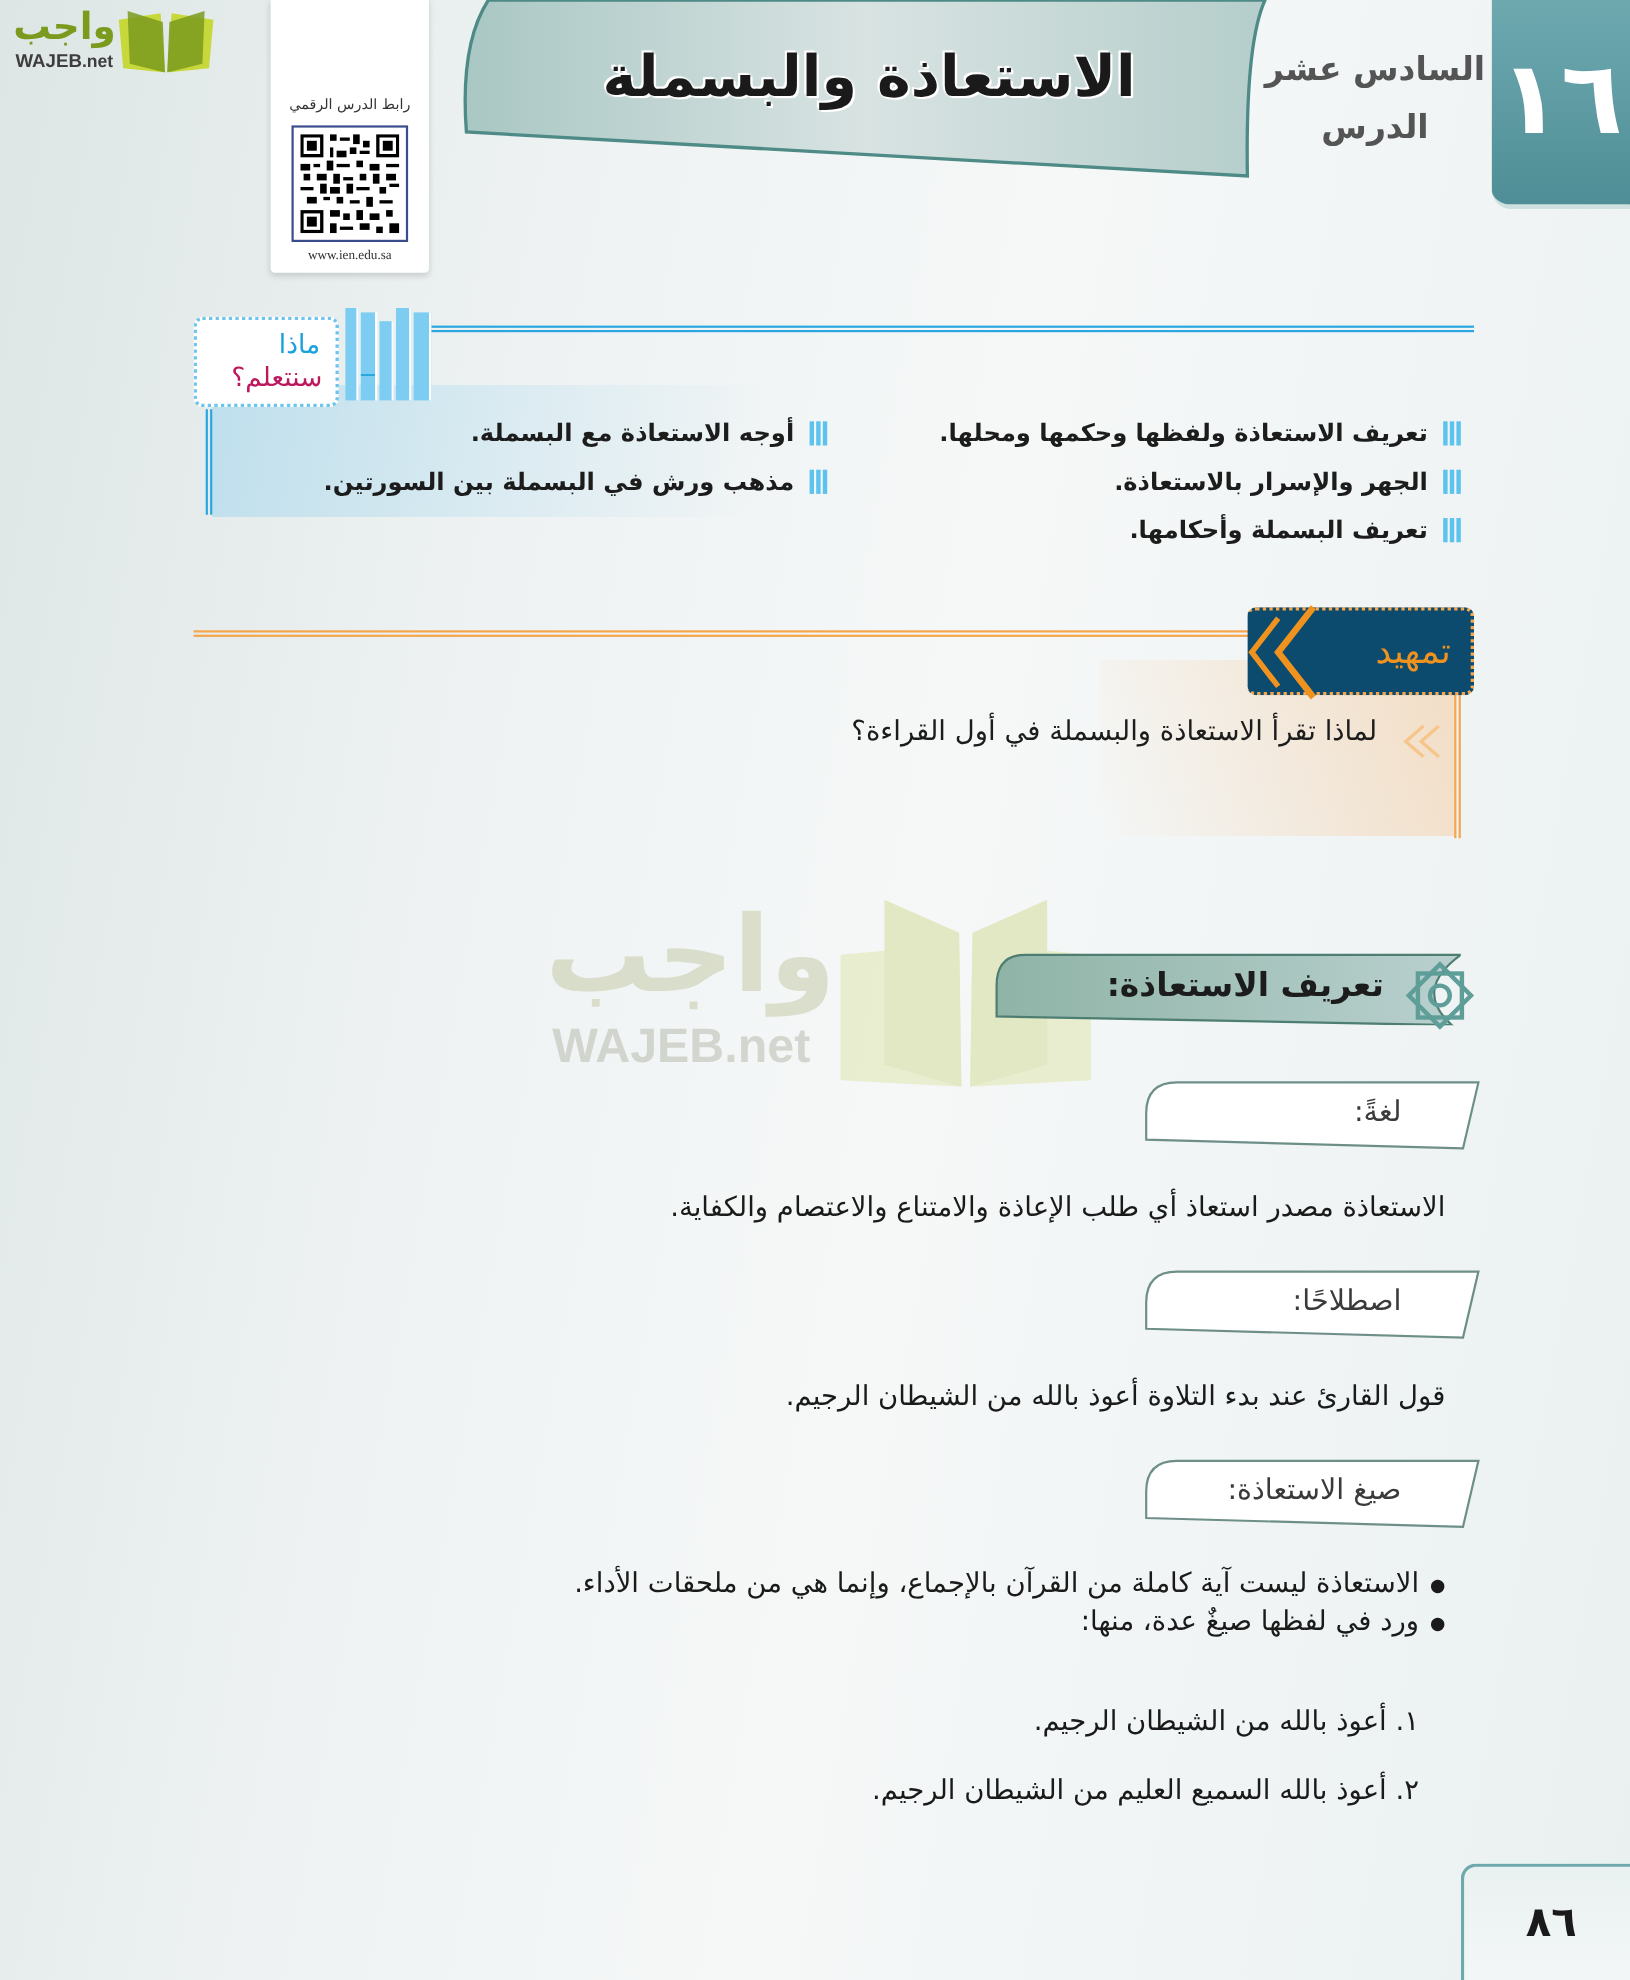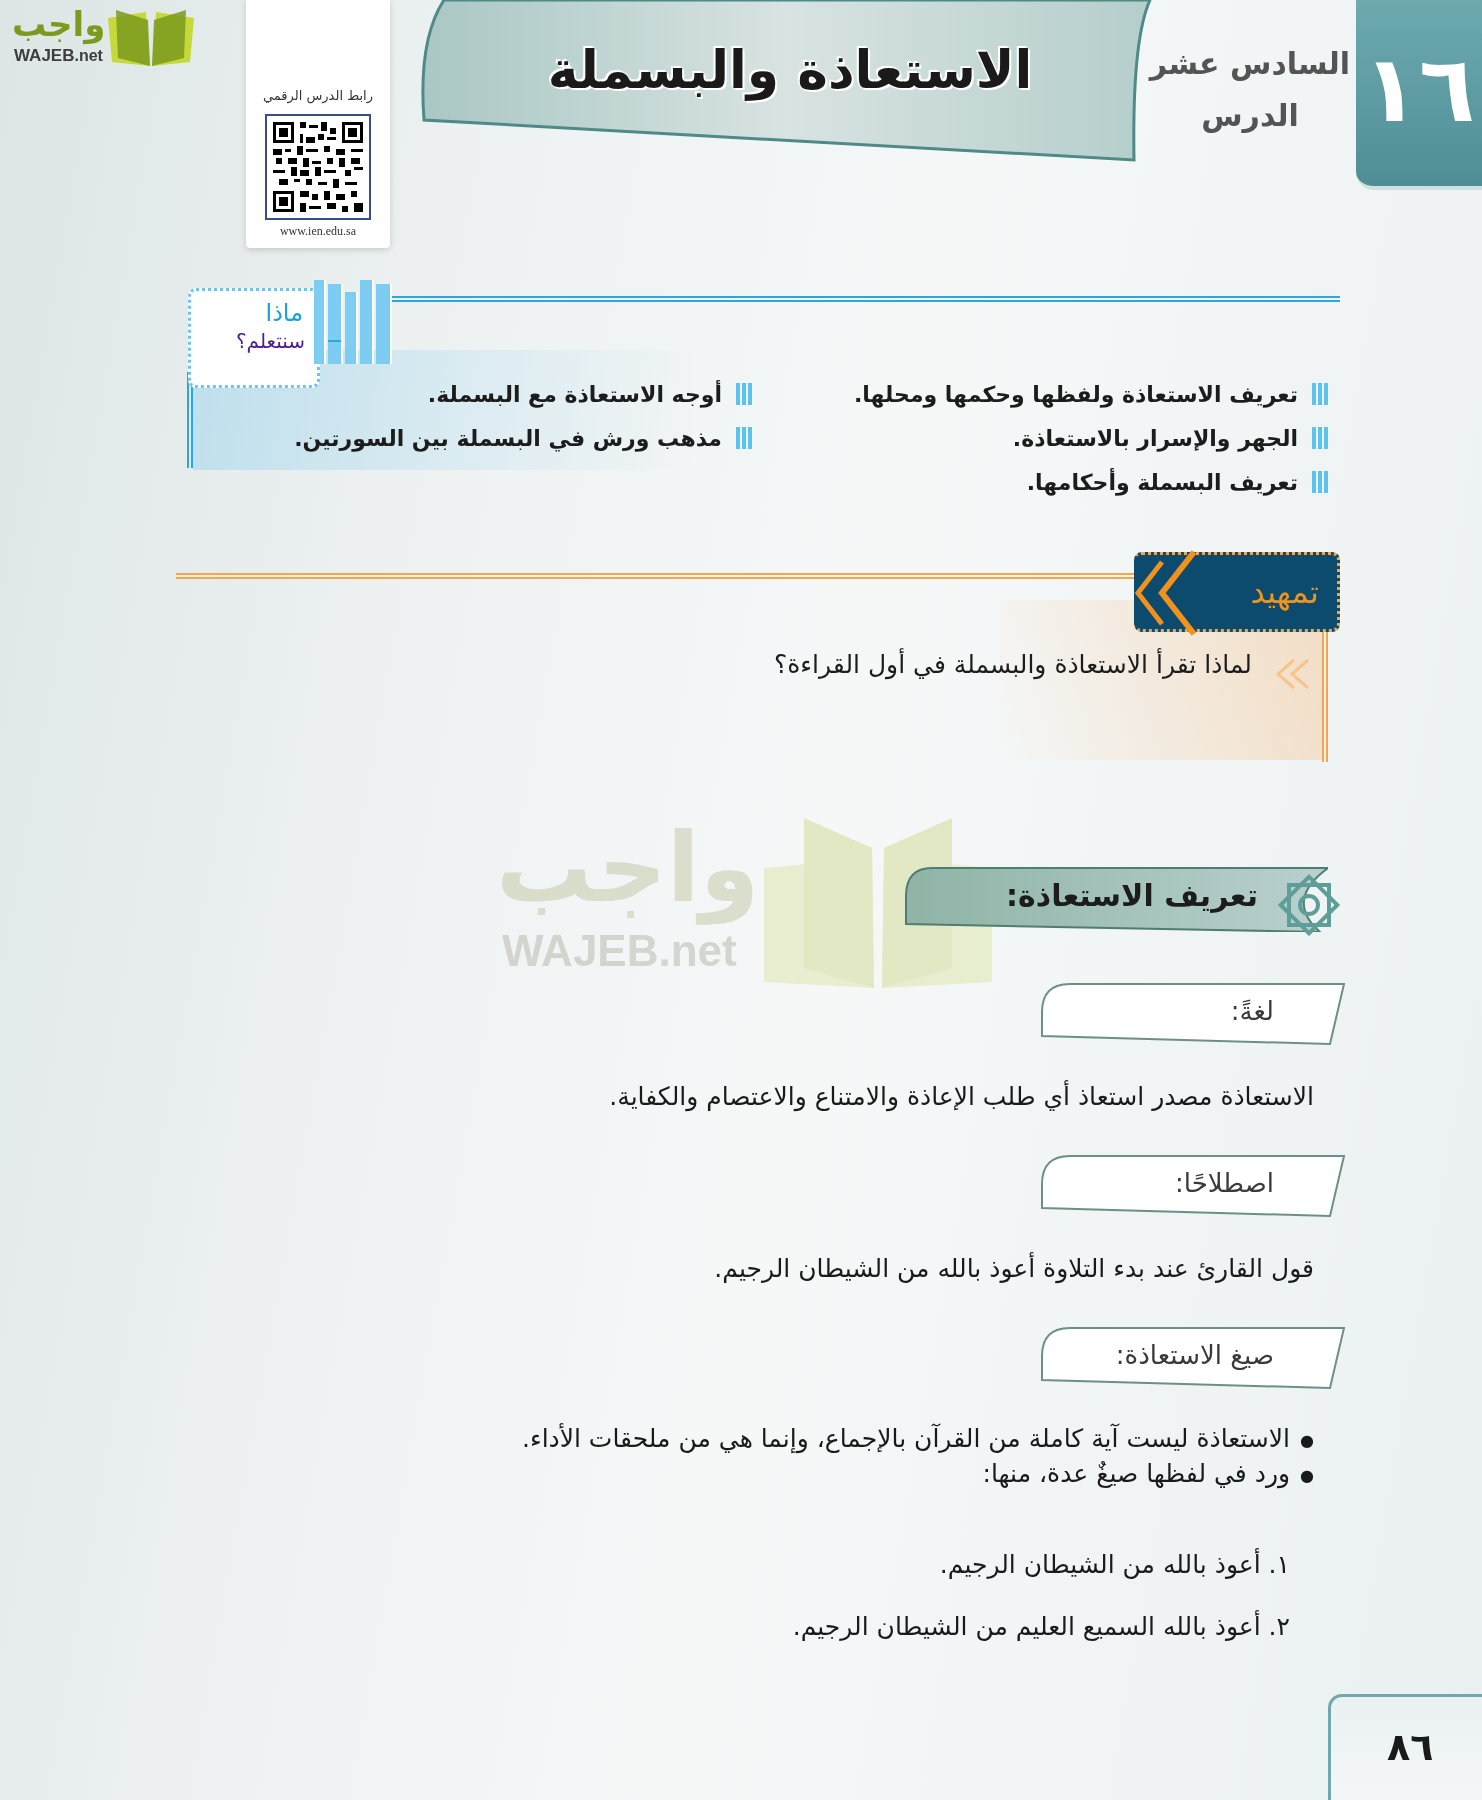--- a/index.html
+++ b/index.html
@@ -45,25 +45,25 @@
       border-radius: 0 0 0 18px;
       border-bottom: 4px solid #cfe0e0;
       color: #fff; font-size: 92px; font-weight: bold; text-align: center; line-height: 180px;
     }
 
     
     .learn-line { left: 392px; top: 296px; width: 948px; height: 6px; border-top: 2px solid #2aa7e0; border-bottom: 2px solid #2aa7e0; }
     .learn-vline { left: 187px; top: 372px; width: 6px; height: 96px; border-left: 2px solid #2aa7e0; border-right: 2px solid #2aa7e0; }
     .learn-glow { left: 193px; top: 350px; width: 500px; height: 120px; background: linear-gradient(100deg, rgba(120,200,240,0.35), rgba(255,255,255,0)); }
     .learn-badge {
-      left: 188px; top: 288px; width: 132px; height: 100px;
+      left: 176px; top: 288px; width: 132px; height: 82px;
       background: #fff; border: 3px dotted #6cc5ec; border-radius: 8px;
     }
     .learn-badge .t1 { position: absolute; right: 14px; top: 8px; font-size: 24px; color: #1aa1dc; }
-    .learn-badge .t2 { position: absolute; right: 12px; top: 38px; font-size: 20px; color: #4c1d95; }
+    .learn-badge .t2 { position: absolute; right: 12px; top: 38px; font-size: 24px; color: #be185d; }
     .books { left: 314px; top: 280px; width: 78px; height: 84px; }
     .book { position: absolute; bottom: 0; background: #7dcdf3; border-right: 2px solid #fff; }
 
     .obj-list { list-style: none; }
     .obj-item { display: flex; align-items: center; gap: 10px; font-size: 22px; font-weight: bold; height: 44px; white-space: nowrap; }
     .obj-icon { width: 20px; height: 22px; display: inline-flex; gap: 2px; }
     .obj-icon i { display: block; width: 4px; background: #5cc3ef; height: 100%; }
     .obj-right { right: 154px; top: 372px; }
     .obj-left { right: 730px; top: 372px; }
 

